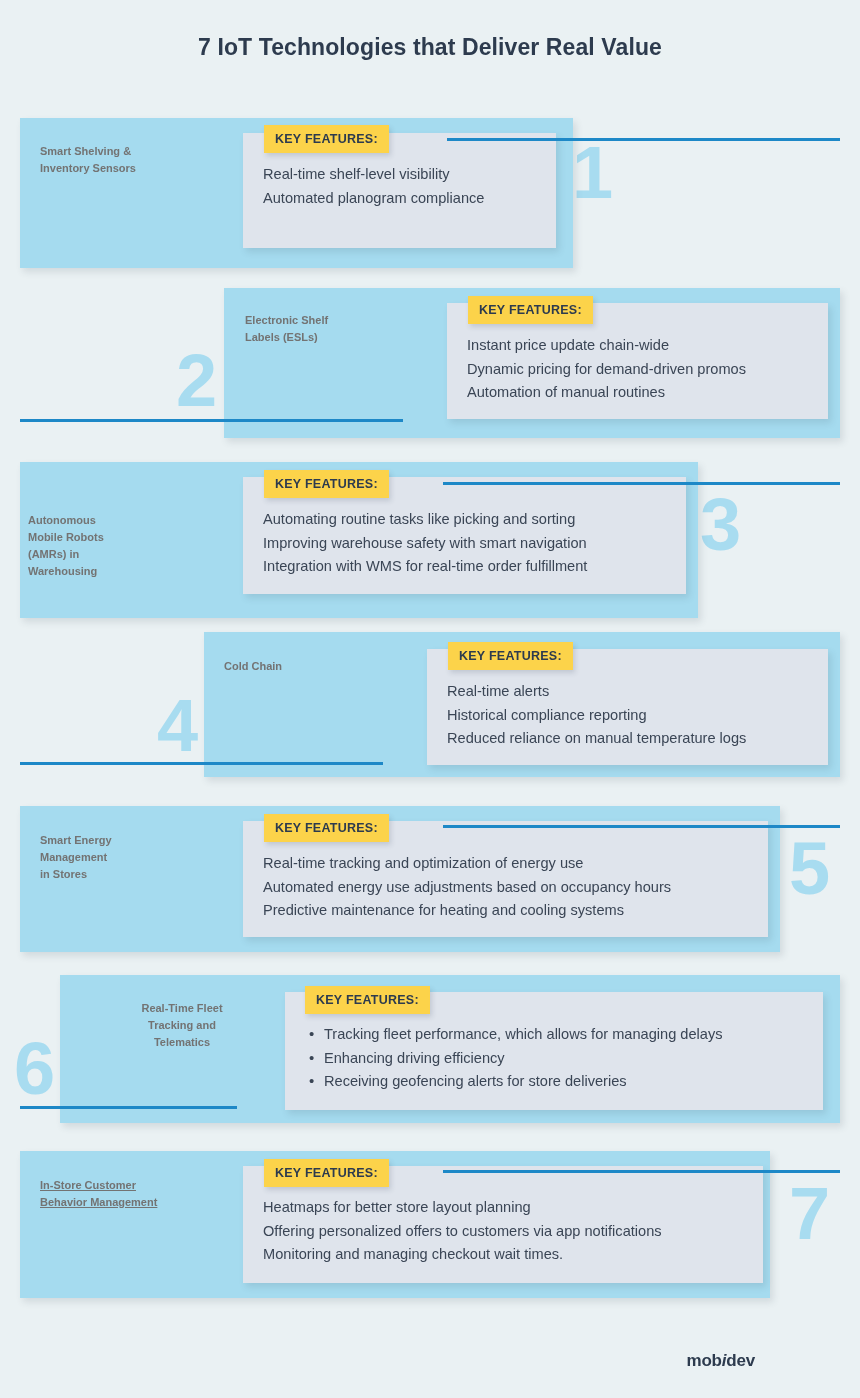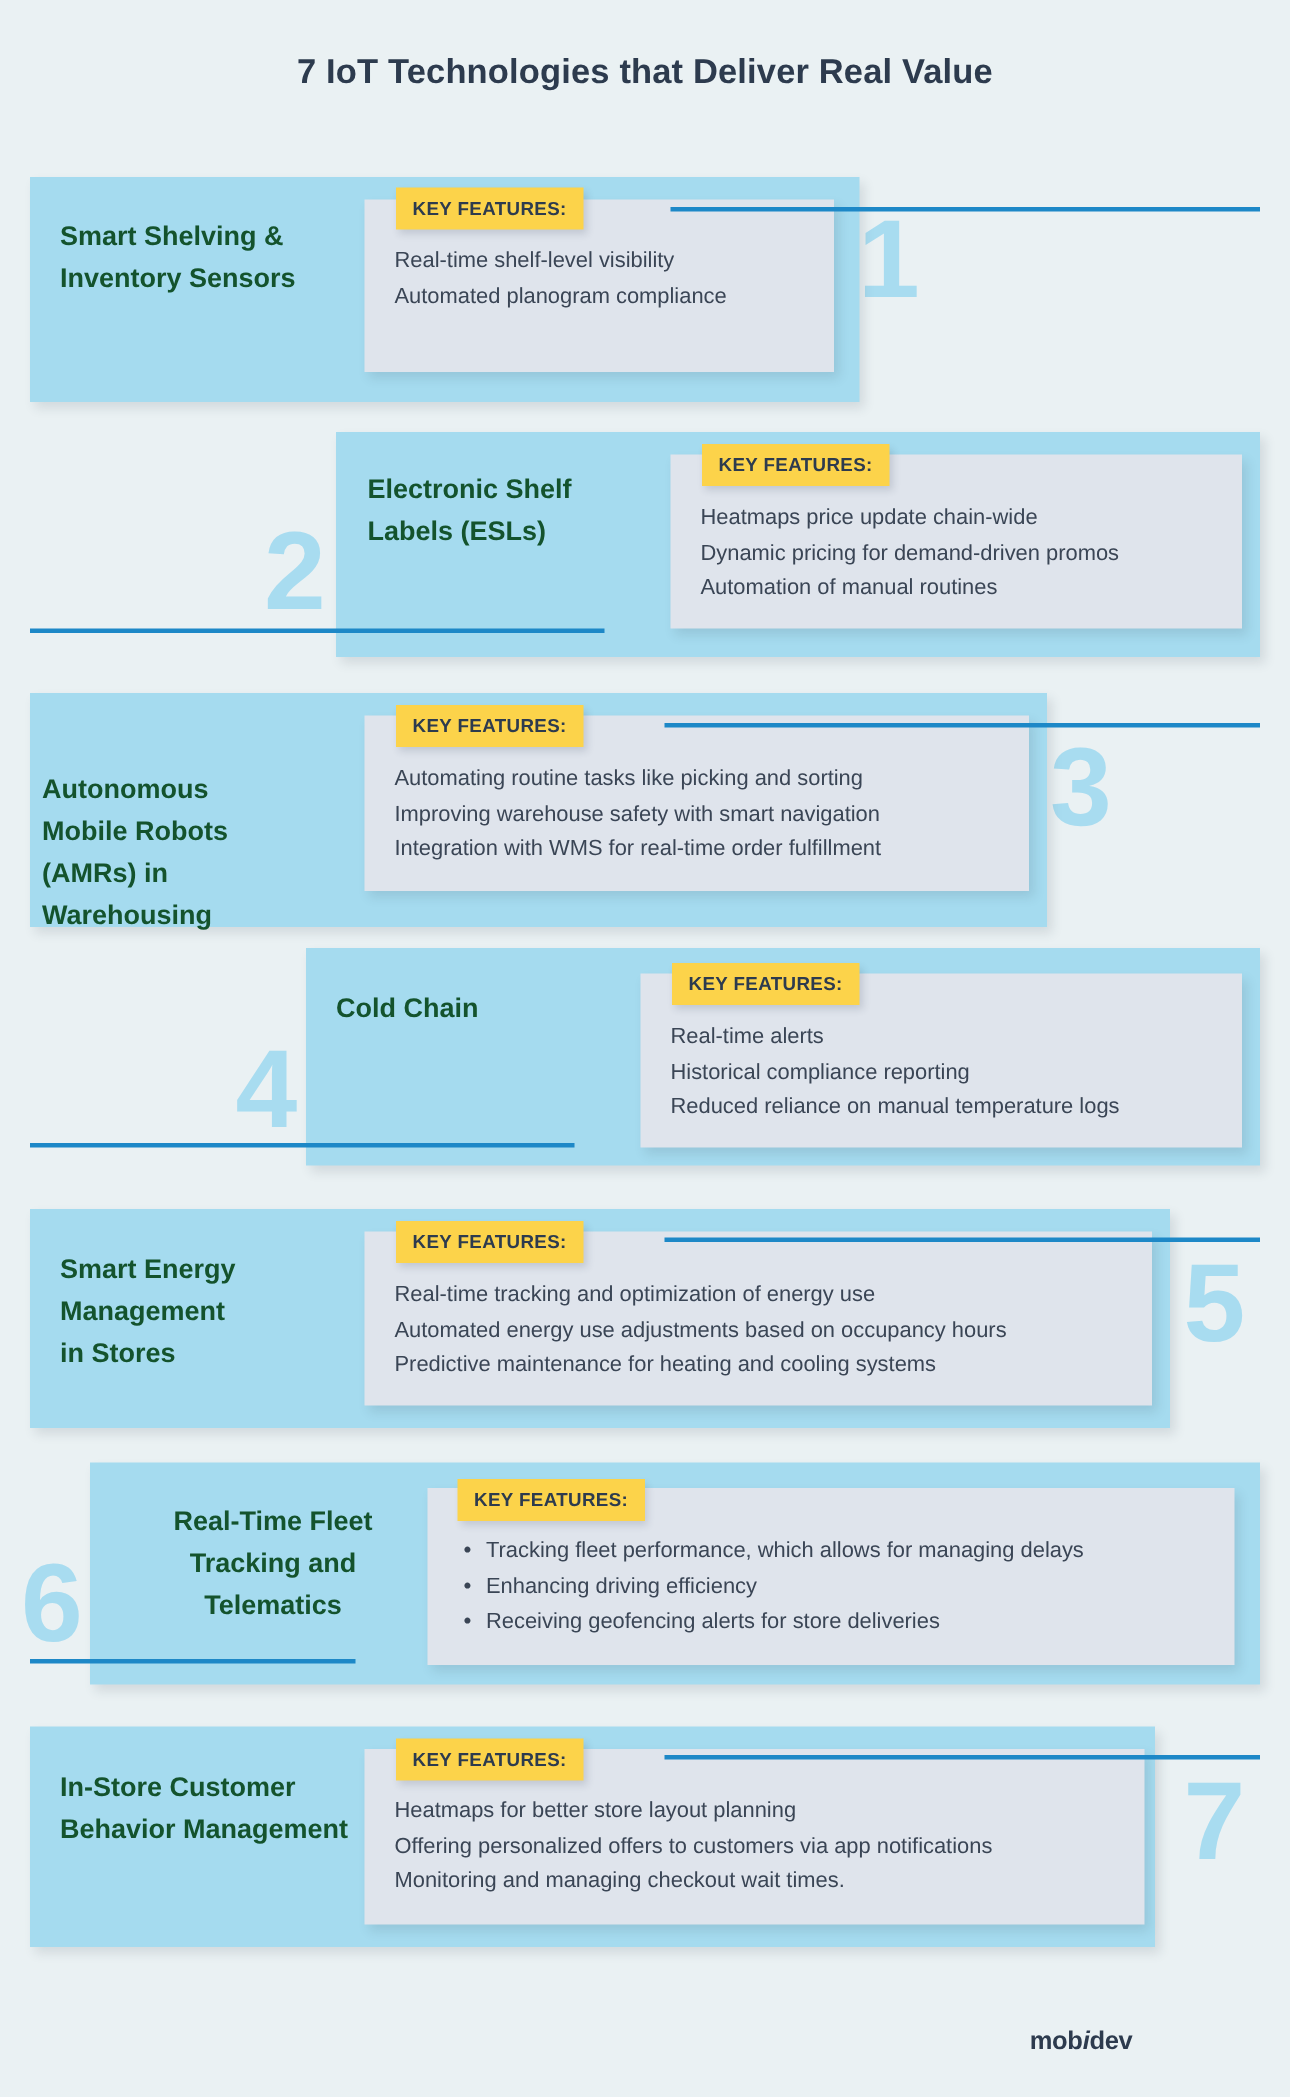--- a/index.html
+++ b/index.html
@@ -63,23 +63,23 @@
   .panel {
     position: absolute;
     background: #a5dbef;
     z-index: 2;
     box-shadow: 3px 4px 7px rgba(45,59,78,0.13);
   }
 
   
   .panel-heading {
     position: absolute;
-    font-size: 18px;
-    font-weight: bold;
-    color: #14532d;
+    font-size: 11px;
+    font-weight: bold;
+    color: #737373;
     line-height: 1.56;
     z-index: 3;
   }
 
   
   .features-card {
     position: absolute;
     background: #dfe4ec;
     z-index: 3;
     box-shadow: 3px 4px 7px rgba(45,59,78,0.13);
@@ -163,21 +163,21 @@
     <div class="accent-rule" style="left:20px; top:419px; width:383px;"></div>
     <div class="big-number" style="left:176px; top:344px;">2</div>
     <div class="panel" style="left:224px; top:288px; width:616px; height:150px;"></div>
     <div class="panel-heading" style="left:245px; top:312px; width:210px;">
       <div>Electronic Shelf</div>
       <div>Labels (ESLs)</div>
     </div>
     <div class="features-card" style="left:447px; top:303px; width:381px; height:116px;"></div>
     <div class="kf-tag" style="left:468px; top:296px;">KEY FEATURES:</div>
     <ul class="features-list" style="left:467px; top:334px;">
-      <li>Heatmaps price update chain-wide</li>
+      <li>Instant price update chain-wide</li>
       <li>Dynamic pricing for demand-driven promos</li>
       <li>Automation of manual routines</li>
     </ul>
   </div>
 
   <div class="block" style="top:0;">
     <div class="accent-rule" style="left:443px; top:482px; width:397px;"></div>
     <div class="big-number" style="left:700px; top:488px;">3</div>
     <div class="panel" style="left:20px; top:462px; width:678px; height:156px;"></div>
     <div class="panel-heading" style="left:28px; top:487px; width:200px;margin-top:25px;">
@@ -244,21 +244,21 @@
       <li>Tracking fleet performance, which allows for managing delays</li>
       <li>Enhancing driving efficiency</li>
       <li>Receiving geofencing alerts for store deliveries</li>
     </ul>
   </div>
 
   <div class="block" style="top:0;">
     <div class="accent-rule" style="left:443px; top:1170px; width:397px;"></div>
     <div class="big-number" style="left:789px; top:1177px;">7</div>
     <div class="panel" style="left:20px; top:1151px; width:750px; height:147px;"></div>
-    <div class="panel-heading" style="left:40px; top:1177px; width:220px;">
+    <div class="panel-heading" style="left:40px; top:1177px; width:220px;text-decoration:underline;">
       <div>In-Store Customer</div>
       <div>Behavior Management</div>
     </div>
     <div class="features-card" style="left:243px; top:1166px; width:520px; height:117px;"></div>
     <div class="kf-tag" style="left:264px; top:1159px;">KEY FEATURES:</div>
     <ul class="features-list" style="left:263px; top:1196px;">
       <li>Heatmaps for better store layout planning</li>
       <li>Offering personalized offers to customers via app notifications</li>
       <li>Monitoring and managing checkout wait times.</li>
     </ul>

